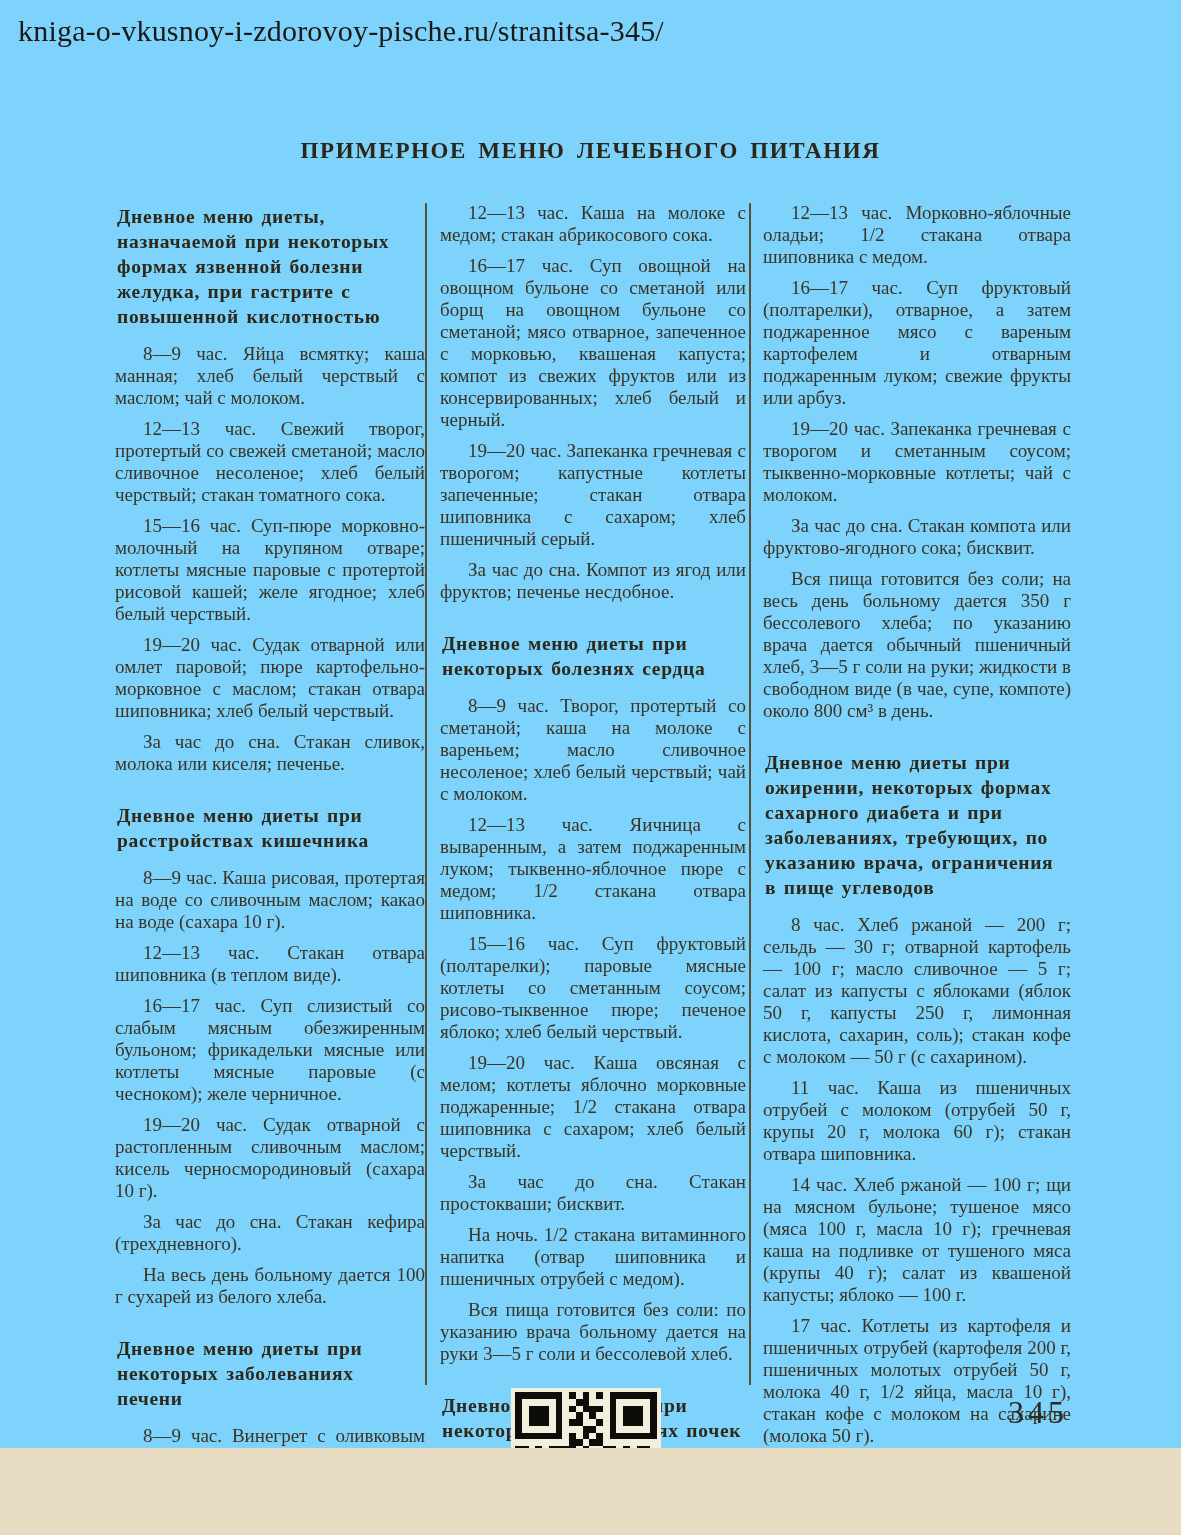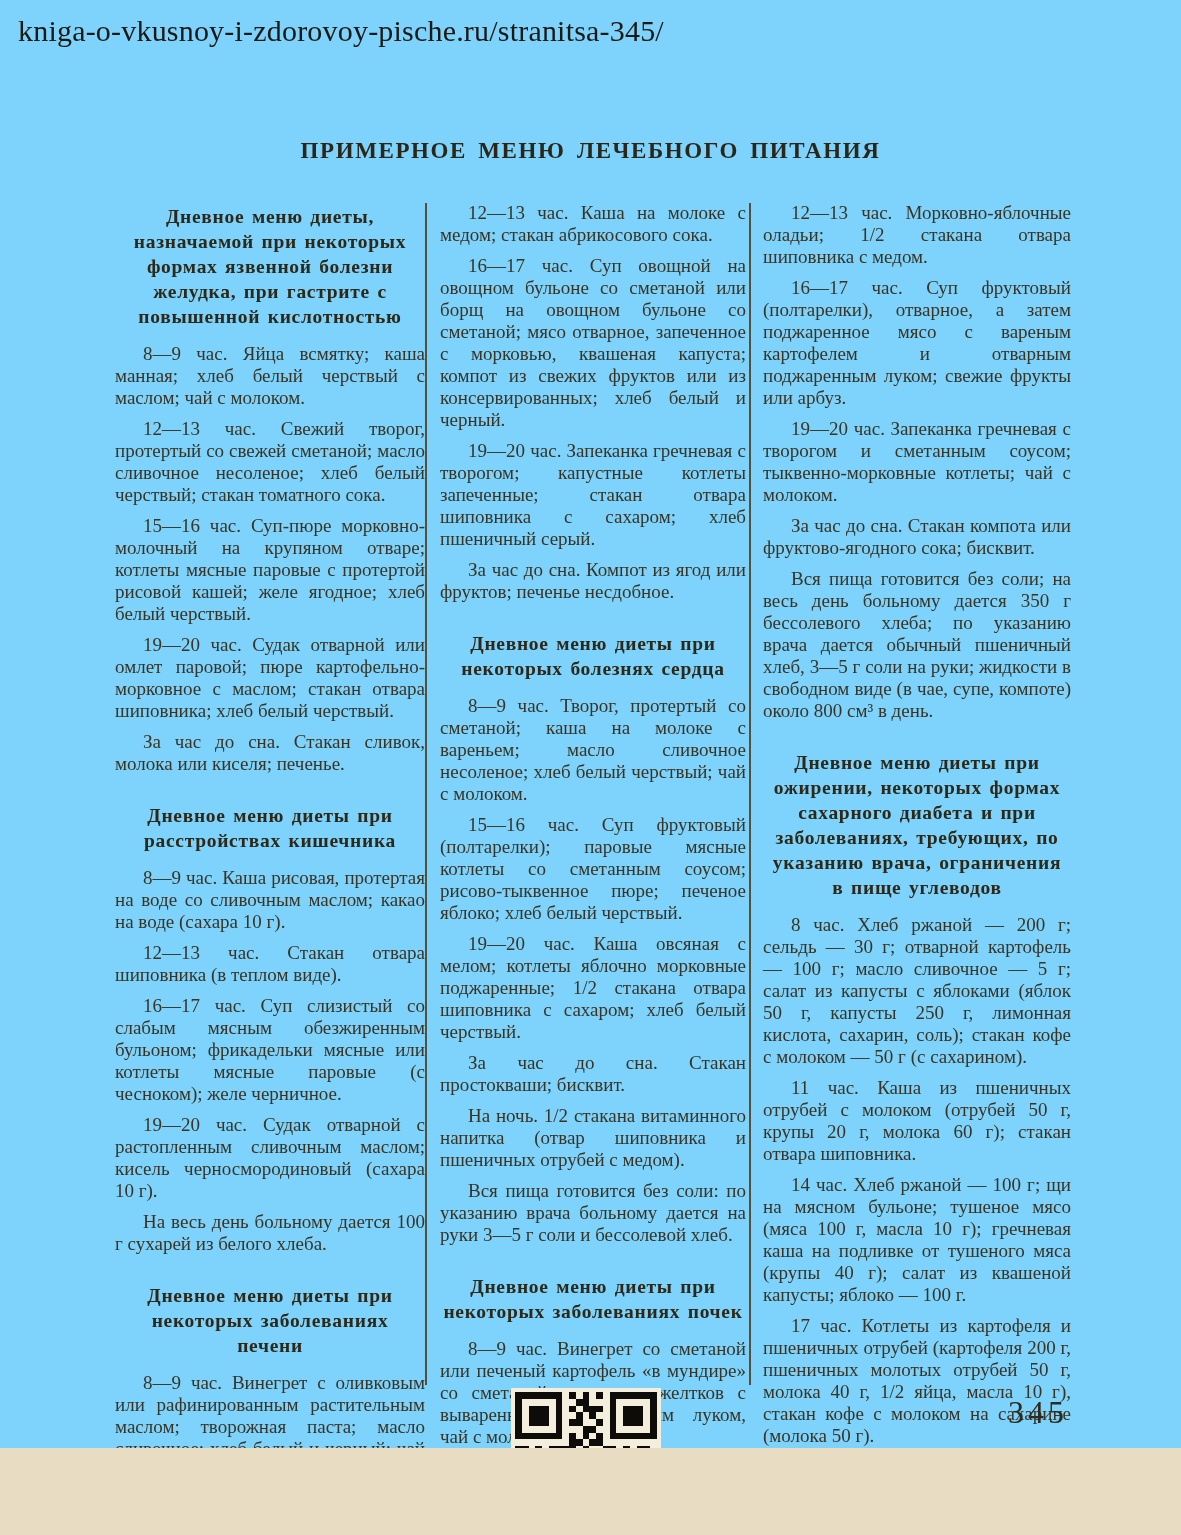--- a/index.html
+++ b/index.html
@@ -18,21 +18,21 @@
   }
   .column{position:absolute;top:202px;text-align:justify;font-size:19px;line-height:22px;}
   #col-0{left:115px;width:310px;}
   #col-1{left:440px;width:306px;}
   #col-2{left:763px;width:308px;}
   .v-rule{position:absolute;top:203px;height:1182px;width:2px;background:#56503a;}
   #rule-0{left:425px;}
   #rule-1{left:749px;}
   .para{margin:0 0 9px;text-indent:28px;}
   .col-heading{
-    margin:28px 0 14px;padding:0 2px;text-align:center;text-indent:0;
+    margin:28px 0 14px;padding:0 2px;text-align:left;text-indent:0;
     font-size:19.5px;line-height:25px;font-weight:bold;color:#2e2818;
     letter-spacing:0.7px;word-spacing:2px;
   }
   .column > .col-heading:first-child{margin-top:2px;}
   .page-number{
     position:absolute;left:1008px;top:1394px;font-size:32px;color:#2f2a1e;
     letter-spacing:4px;
   }
   .short-url{
     position:absolute;left:14px;top:1440px;font-size:48px;color:#14120e;
@@ -58,32 +58,34 @@
       <p class="para">8—9 час. Яйца всмятку; каша манная; хлеб белый черствый с маслом; чай с молоком.</p>
       <p class="para">12—13 час. Свежий творог, протертый со свежей сметаной; масло сливочное несоленое; хлеб белый черствый; стакан томатного сока.</p>
       <p class="para">15—16 час. Суп-пюре морковно-молочный на крупяном отваре; котлеты мясные паровые с протертой рисовой кашей; желе ягодное; хлеб белый черствый.</p>
       <p class="para">19—20 час. Судак отварной или омлет паровой; пюре картофельно-морковное с маслом; стакан отвара шиповника; хлеб белый черствый.</p>
       <p class="para">За час до сна. Стакан сливок, молока или киселя; печенье.</p>
       <h3 class="col-heading">Дневное меню диеты при расстройствах кишечника</h3>
       <p class="para">8—9 час. Каша рисовая, протертая на воде со сливочным маслом; какао на воде (сахара 10 г).</p>
       <p class="para">12—13 час. Стакан отвара шиповника (в теплом виде).</p>
       <p class="para">16—17 час. Суп слизистый со слабым мясным обезжиренным бульоном; фрикадельки мясные или котлеты мясные паровые (с чесноком); желе черничное.</p>
       <p class="para">19—20 час. Судак отварной с растопленным сливочным маслом; кисель черносмородиновый (сахара 10 г).</p>
+      <p class="para">За час до сна. Стакан кефира (трехдневного).</p>
       <p class="para">На весь день больному дается 100 г сухарей из белого хлеба.</p>
       <h3 class="col-heading">Дневное меню диеты при некоторых заболеваниях печени</h3>
       <p class="para">8—9 час. Винегрет с оливковым или рафинированным растительным маслом; творожная паста; масло сливочное; хлеб белый и черный; чай с сахаром.</p>
     </div>
   <div class="v-rule" id="rule-0"></div>
   <div class="column" id="col-1">
       <p class="para">12—13 час. Каша на молоке с медом; стакан абрикосового сока.</p>
       <p class="para">16—17 час. Суп овощной на овощном бульоне со сметаной или борщ на овощном бульоне со сметаной; мясо отварное, запеченное с морковью, квашеная капуста; компот из свежих фруктов или из консервированных; хлеб белый и черный.</p>
       <p class="para">19—20 час. Запеканка гречневая с творогом; капустные котлеты запеченные; стакан отвара шиповника с сахаром; хлеб пшеничный серый.</p>
       <p class="para">За час до сна. Компот из ягод или фруктов; печенье несдобное.</p>
       <h3 class="col-heading">Дневное меню диеты при некоторых болезнях сердца</h3>
       <p class="para">8—9 час. Творог, протертый со сметаной; каша на молоке с вареньем; масло сливочное несоленое; хлеб белый черствый; чай с молоком.</p>
+      <p class="para">12—13 час. Яичница с вываренным, а затем поджаренным луком; тыквенно-яблочное пюре с медом; 1/2 стакана отвара шиповника.</p>
       <p class="para">15—16 час. Суп фруктовый (полтарелки); паровые мясные котлеты со сметанным соусом; рисово-тыквенное пюре; печеное яблоко; хлеб белый черствый.</p>
       <p class="para">19—20 час. Каша овсяная с мелом; котлеты яблочно морковные поджаренные; 1/2 стакана отвара шиповника с сахаром; хлеб белый черствый.</p>
       <p class="para">За час до сна. Стакан простокваши; бисквит.</p>
       <p class="para">На ночь. 1/2 стакана витаминного напитка (отвар шиповника и пшеничных отрубей с медом).</p>
       <p class="para">Вся пища готовится без соли: по указанию врача больному дается на руки 3—5 г соли и бессолевой хлеб.</p>
       <h3 class="col-heading">Дневное меню диеты при некоторых заболеваниях почек</h3>
       <p class="para">8—9 час. Винегрет со сметаной или печеный картофель «в мундире» со сметаной; омлет из желтков с вываренным поджаренным луком, чай с молоком.</p>
     </div>
   <div class="v-rule" id="rule-1"></div>
   <div class="column" id="col-2">

